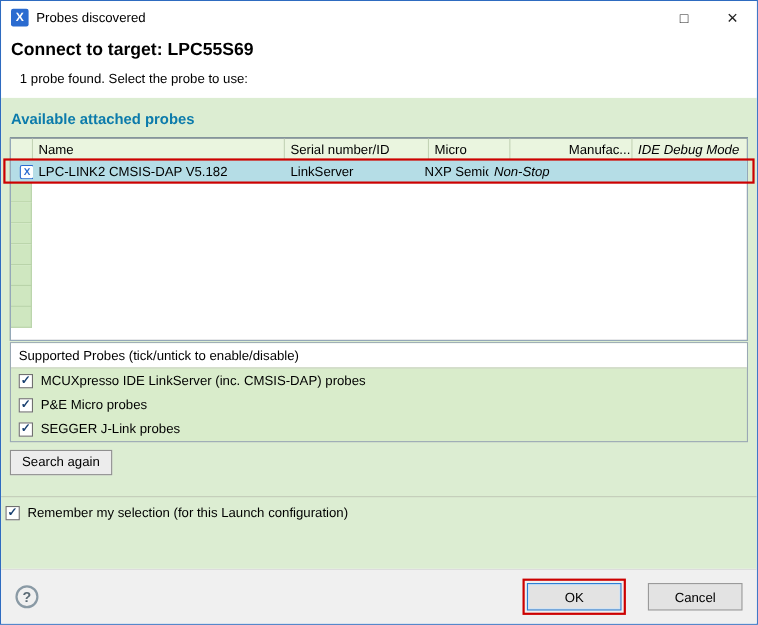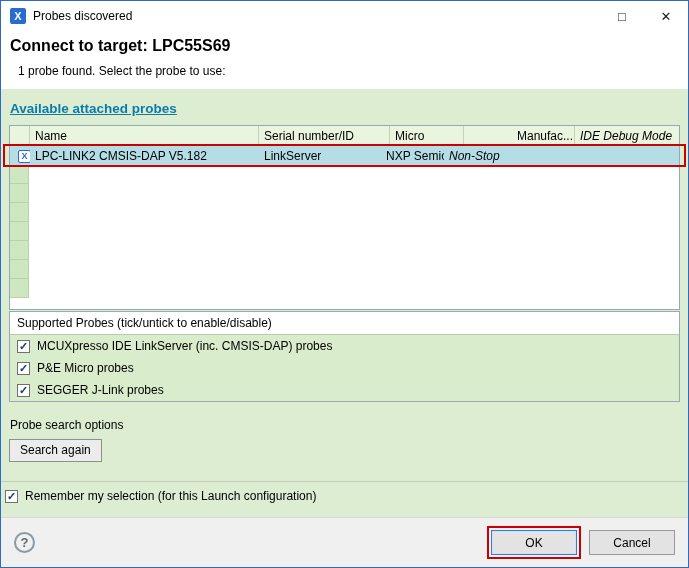--- a/index.html
+++ b/index.html
@@ -26,21 +26,21 @@
   .caption-btns { margin-left: auto; display: flex; height: 100%; }
   .cap-btn { width: 44px; height: 100%; display: flex; align-items: center; justify-content: center; font-size: 13px; color: #222; cursor: default; }
 
   
   .header { background: #fff; padding: 6px 9px 11px; flex: 0 0 auto; }
   .h-line1 { font-weight: bold; font-size: 16px; }
   .h-line2 { margin-top: 9px; padding-left: 8px; }
 
   
   .content { background: #dcedd2; flex: 0 0 auto; height: 428px; position: relative; }
-  .section-title { color: #0c7bab; font-weight: bold; font-size: 13.5px; padding: 12px 9px 9px; text-decoration: underline; }
+  .section-title { color: #0c7bab; font-weight: bold; font-size: 13.5px; padding: 12px 9px 9px; }
 
   .table { margin: 0 8px; border: 1px solid #94a8b8; background: #0f172a; }
   .thead { display: flex; height: 20px; background: #eaf5df; border-bottom: 1px solid #b9c9ab; }
   .th { font-size: 12px; padding: 0 5px; border-right: 1px solid #c3d3b5; display: flex; align-items: center;
         white-space: nowrap; overflow: hidden; }
   .c-icon   { width: 20px; flex: 0 0 auto; padding: 0; }
   .c-name   { width: 229px; flex: 0 0 auto; }
   .c-serial { width: 131px; flex: 0 0 auto; text-align: center; }
   .c-type   { width: 74px;  flex: 0 0 auto; }
   .c-manu   { width: 63px;  flex: 0 0 auto; margin-left: 48px; }
@@ -93,21 +93,21 @@
   .help-icon {
     width: 21px; height: 21px; border-radius: 50%; border: 2px solid #8a9aa5;
     color: #5b6b75; font-weight: bold; font-size: 13px;
     display: flex; align-items: center; justify-content: center; cursor: default;
   }
   .footer-spacer { flex: 1; }
   .btn {
     width: 86px; height: 25px; background: #e3e3e3; border: 1px solid #9a9a9a;
     font-size: 12px; display: flex; align-items: center; justify-content: center; cursor: default;
   }
-  .ok-wrap { position: relative; margin-right: 12px; }
+  .ok-wrap { position: relative; margin-right: 24px; }
   .btn-ok { border: 1px solid #2d7fd4; box-shadow: inset 0 0 0 1px #cfe3f5; }
   .ok-annotation { position: absolute; top: -4px; left: -4px; right: -4px; bottom: -4px; border: 2px solid #cc0000; pointer-events: none; }
 </style>
 </head>
 <body>
 
 <div class="titlebar">
   <div class="title-icon">X</div>
   <div class="title-text">Probes discovered</div>
   <div class="caption-btns">
@@ -166,21 +166,20 @@
     <div class="sup-item">
       <div class="checkbox">✓</div>
       <div>P&amp;E Micro probes</div>
     </div>
     <div class="sup-item">
       <div class="checkbox">✓</div>
       <div>SEGGER J-Link probes</div>
     </div>
   </div>
 
-  <div class="search-label">Probe search options</div>
   <div class="search-btn">Search again</div>
 
   <div class="divider"></div>
 
   <div class="remember-row">
     <div class="checkbox">✓</div>
     <div>Remember my selection (for this Launch configuration)</div>
   </div>
 
 </div>

